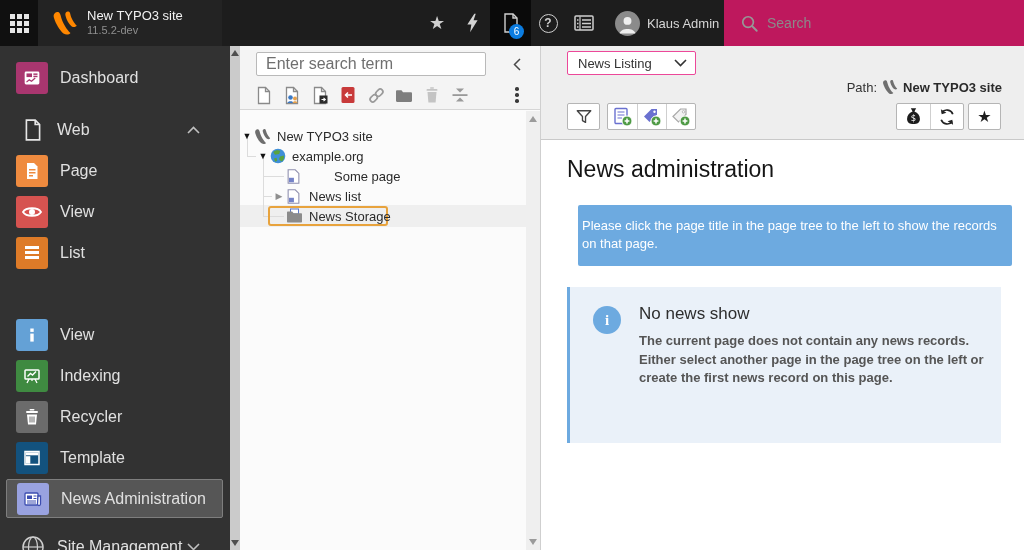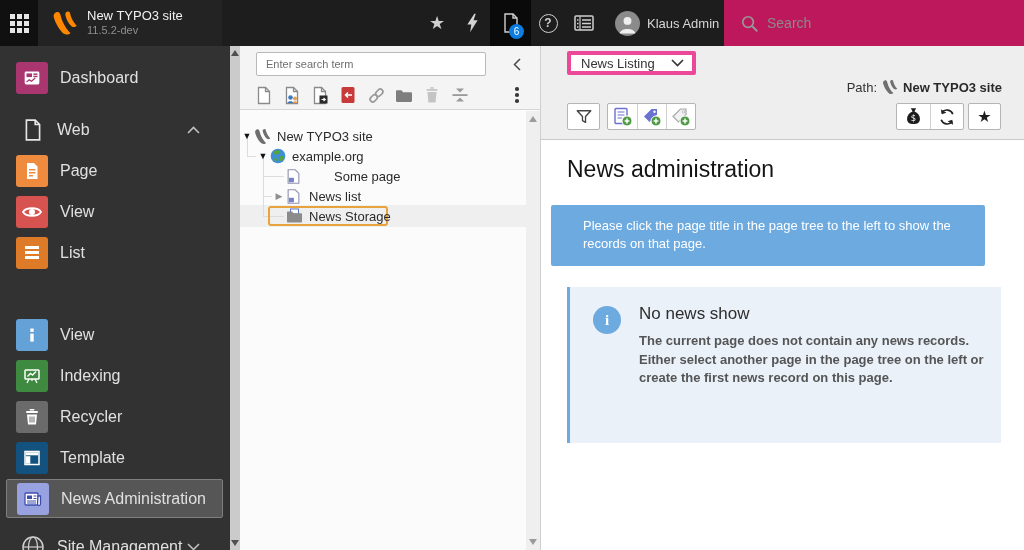--- a/index.html
+++ b/index.html
@@ -36,21 +36,21 @@
   .sb-chevron { position:absolute; right:30px; top:50%; transform:translateY(-50%); }
   .sb-selected { left:6px; width:217px; height:39px; background:#565656; border:1px solid #7e7e7e; border-radius:2px; }
   .sb-selected .mod-icon { margin-left:10px; }
   #sb-scrollbar { position:absolute; left:230px; top:46px; width:10px; height:504px; background:#cbcbcb; }
   .sb-arrow-up { position:absolute; left:1px; top:4px; width:0; height:0; border-left:4px solid transparent; border-right:4px solid transparent; border-bottom:6px solid #4f4f4f; }
   .sb-arrow-down { position:absolute; left:1px; bottom:4px; width:0; height:0; border-left:4px solid transparent; border-right:4px solid transparent; border-top:6px solid #4f4f4f; }
 
   
   #pagetree { position:absolute; left:240px; top:46px; width:300px; height:504px; background:#fbfbfb; }
   .pt-header { position:absolute; left:0; top:0; width:300px; height:64px; background:#f4f4f4; border-bottom:1px solid #d6d6d6; }
-  .pt-search { position:absolute; left:16px; top:6px; width:230px; height:24px; border:1px solid #b9b9b9; border-radius:2px; background:#fff; font-size:11px; color:#444; padding:0 9px; font-family:"Liberation Sans",sans-serif; outline:none; }
+  .pt-search { position:absolute; left:16px; top:6px; width:230px; height:24px; border:1px solid #b9b9b9; border-radius:2px; background:#fff; font-size:16px; color:#444; padding:0 9px; font-family:"Liberation Sans",sans-serif; outline:none; }
   .pt-search::placeholder { color:#6f6f6f; }
   .pt-collapse { position:absolute; left:266px; top:7px; width:22px; height:22px; display:flex; align-items:center; justify-content:center; cursor:pointer; }
   .pt-tools { position:absolute; left:10px; top:37px; height:24px; display:flex; align-items:center; }
   .pt-tool { width:28px; height:24px; display:flex; align-items:center; justify-content:center; cursor:pointer; }
   .pt-kebab { position:absolute; left:266px; top:38px; width:22px; height:22px; display:flex; flex-direction:column; align-items:center; justify-content:center; gap:2.5px; cursor:pointer; }
   .pt-kebab i { width:3.5px; height:3.5px; border-radius:50%; background:#3a3a3a; }
   .pt-body { position:absolute; left:0; top:65px; width:300px; height:439px; }
   .tree-row { position:absolute; left:0; width:286px; height:20px; display:flex; align-items:center; }
   .tree-row .lbl { font-size:13px; color:#2a2a2a; margin-left:5px; white-space:nowrap; }
   .expander { position:absolute; font-size:9px; color:#111; width:10px; text-align:center; cursor:pointer; }
@@ -58,34 +58,34 @@
   .row-highlight { position:absolute; left:0; top:94px; width:286px; height:22px; background:#efefef; }
   .sel-outline { position:absolute; left:28px; top:95px; width:120px; height:20px; border:2px solid #e8a33d; border-radius:3px; }
   .tree-line { position:absolute; background:#dcdcdc; }
   #pt-scrollbar { position:absolute; left:286px; top:65px; width:14px; height:439px; background:#efefef; }
   .pt-arrow-up { position:absolute; left:3px; top:5px; width:0; height:0; border-left:4px solid transparent; border-right:4px solid transparent; border-bottom:6px solid #9b9b9b; }
   .pt-arrow-down { position:absolute; left:3px; bottom:5px; width:0; height:0; border-left:4px solid transparent; border-right:4px solid transparent; border-top:6px solid #9b9b9b; }
 
   
   #main { position:absolute; left:540px; top:46px; width:484px; height:504px; background:#fff; border-left:1px solid #cfcfcf; }
   .docheader { position:absolute; left:0; top:0; width:484px; height:94px; background:#eeeeee; border-bottom:1px solid #c9c9c9; }
-  .view-select { position:absolute; left:26px; top:5px; width:129px; height:24px; background:#fff; border:4px solid #ec4899; border-radius:2px; display:flex; align-items:center; cursor:pointer; }
+  .view-select { position:absolute; left:26px; top:5px; width:129px; height:24px; background:#fff; border:1px solid #ec4899; border-radius:2px; display:flex; align-items:center; cursor:pointer; }
   .view-select .vs-label { margin-left:10px; color:#333; font-size:13px; flex:1; }
   .view-select svg { margin-right:8px; }
   .path-row { position:absolute; right:23px; top:32px; height:18px; display:flex; align-items:center; gap:5px; }
   .path-label { color:#333; font-size:13px; }
   .path-value { color:#2a2a2a; font-size:13px; font-weight:bold; }
   .dh-btn { background:#fff; border:1px solid #b5b5b5; border-radius:2px; height:27px; display:flex; align-items:center; justify-content:center; cursor:pointer; }
   .dh-group { position:absolute; top:57px; display:flex; border:1px solid #b5b5b5; border-radius:2px; background:#fff; height:27px; }
   .dh-seg { width:29px; height:25px; display:flex; align-items:center; justify-content:center; cursor:pointer; }
   .dh-seg + .dh-seg { border-left:1px solid #cfcfcf; }
   .funnel-btn { position:absolute; left:26px; top:57px; width:33px; }
   .star-btn { position:absolute; left:427px; top:57px; width:33px; font-size:16px; color:#1e1e1e; }
   .content-h1 { position:absolute; left:26px; top:110px; font-size:23px; font-weight:400; color:#151515; }
-  .notice { position:absolute; left:10px; top:159px; width:434px; height:61px; background:#6daae0; border-radius:2px; color:#fff; font-size:13px; line-height:18px; padding:12px 32px; }
+  .notice { position:absolute; left:37px; top:159px; width:434px; height:61px; background:#6daae0; border-radius:2px; color:#fff; font-size:13px; line-height:18px; padding:12px 4px; }
   .callout { position:absolute; left:26px; top:241px; width:434px; height:156px; background:#eaf1f9; border-left:3px solid #6daae0; }
   .callout-icon { position:absolute; left:23px; top:19px; width:28px; height:28px; border-radius:50%; background:#6daae0; color:#fff; display:flex; align-items:center; justify-content:center; font-size:15px; font-weight:bold; font-family:"Liberation Serif",serif; }
   .callout-title { position:absolute; left:69px; top:17px; font-size:17px; color:#2e2e2e; }
   .callout-body { position:absolute; left:69px; top:45px; width:356px; font-size:13px; line-height:18.5px; color:#555;font-weight:bold; }
   .callout-btn { position:absolute; left:69px; top:106px; height:31px; padding:0 15px; background:#6daae0; border:1px solid #4e94d8; border-radius:2px; color:#15293c; font-size:13px; display:flex; align-items:center; cursor:pointer; font-family:"Liberation Sans",sans-serif; }
 </style>
 </head>
 <body>
 
 <div id="topbar">

